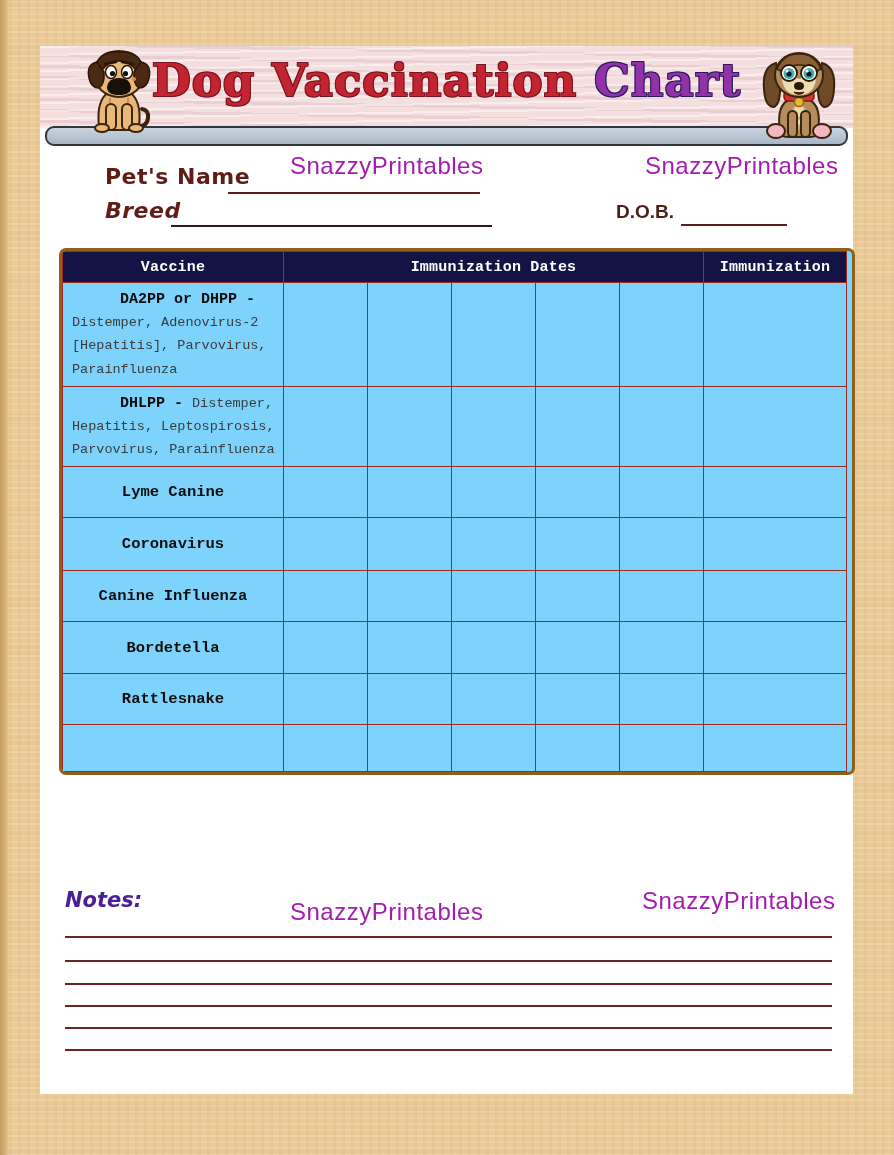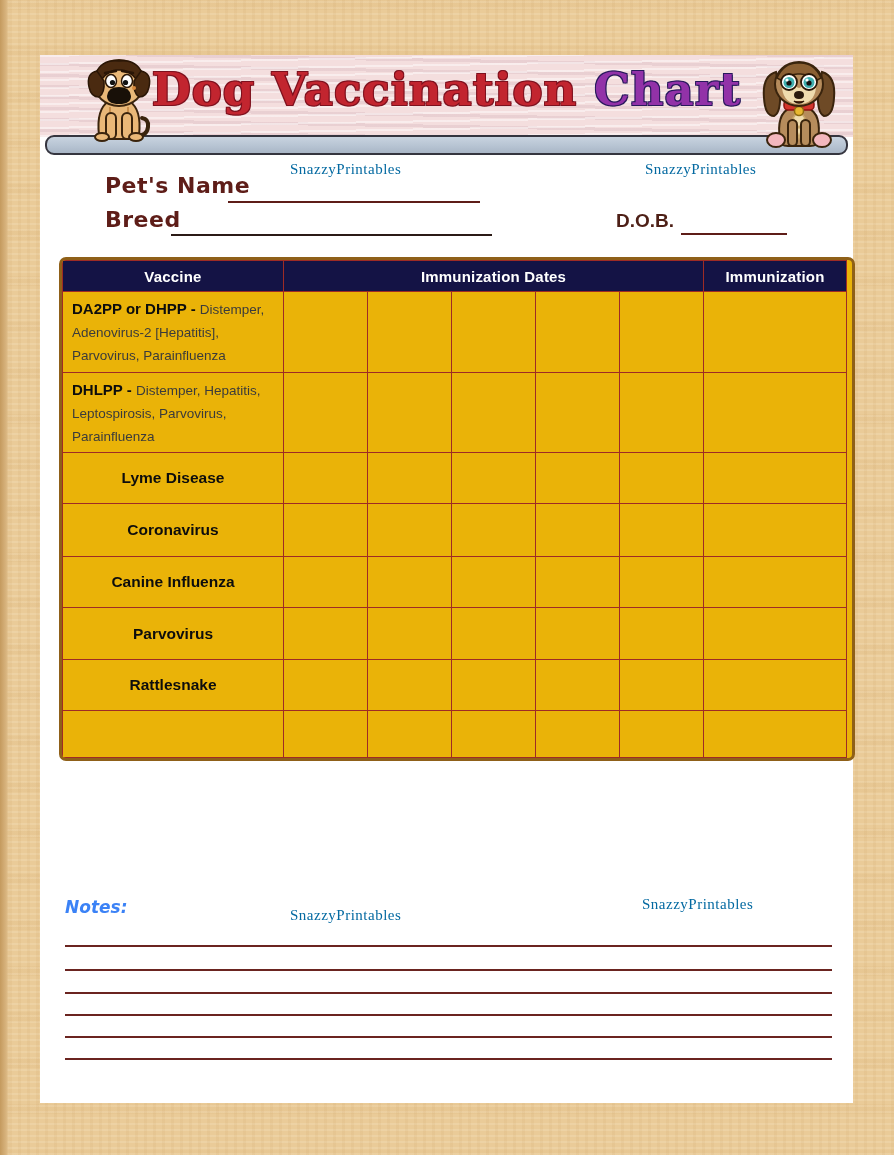--- a/index.html
+++ b/index.html
@@ -15,21 +15,21 @@
       repeating-linear-gradient(90deg, rgba(195,150,88,.10) 0 3px, rgba(255,255,255,0) 3px 9px),
       repeating-linear-gradient(0deg, rgba(255,246,226,.16) 0 2px, rgba(255,255,255,0) 2px 6px),
       repeating-linear-gradient(180deg, rgba(190,140,70,.06) 0 10px, rgba(255,255,255,0) 10px 46px),
       #EACB98;
   }
   .bg-left-strip{
     position:absolute;left:0;top:0;width:9px;height:1155px;
     background:linear-gradient(90deg,#C49A5E,#D9B57F 70%,rgba(217,181,127,0));
   }
   .page{
-    position:absolute;left:40px;top:55px;width:813px;height:1048px;
+    position:absolute;left:40px;top:46px;width:813px;height:1048px;
     background:#ffffff;
   }
   
   .banner{
     position:absolute;left:0;top:0;width:813px;height:82px;
     background:
       repeating-linear-gradient(179deg, rgba(255,255,255,.45) 0 2px, rgba(255,255,255,0) 2px 8px),
       repeating-linear-gradient(181deg, rgba(213,181,188,.35) 0 3px, rgba(255,255,255,0) 3px 11px),
       #F4DEDE;
   }
@@ -60,46 +60,46 @@
     font-family:"DejaVu Sans","Liberation Sans",sans-serif;letter-spacing:.5px;
   }
   .dob-label{
     position:absolute;color:#4D1F16;font-weight:bold;font-size:19px;
     font-family:"Liberation Sans",sans-serif;
   }
   .fill-line{position:absolute;border-bottom:2px solid #5E1D18;height:0;}
   .fill-line.dark{border-bottom-color:#2B1A16;}
   
   .watermark{
-    position:absolute;color:#0369a1;font-size:15px;letter-spacing:.5px;
-    font-family:Liberation Serif, serif;pointer-events:none;white-space:nowrap;
+    position:absolute;color:#a21caf;font-size:24px;letter-spacing:.5px;
+    font-family:Liberation Sans, sans-serif;pointer-events:none;white-space:nowrap;
   }
   
   .vax-wrap{
     position:absolute;left:19px;top:202px;width:790px;
-    border:3px solid #8F6018;border-radius:7px;overflow:hidden;background:#eab308;
+    border:3px solid #8F6018;border-radius:7px;overflow:hidden;background:#7dd3fc;font-family:Liberation Mono, monospace;
   }
   table.vax{border-collapse:collapse;table-layout:fixed;width:784px;}
   .vax th,.vax td{border:1.5px solid #9E2B25;padding:0;vertical-align:middle;}
   .vax thead th{
     background:#141345;color:#ffffff;font-weight:bold;font-size:15px;
     height:30px;text-align:center;letter-spacing:.2px;
   }
   .vax td.vaccine-center{
     text-align:center;font-weight:bold;font-size:15.5px;color:#0d0d0d;
   }
   .vax td.vaccine-left{
     text-align:left;padding:5px 8px 5px 9px;line-height:1.45;
   }
-  .vname{font-weight:bold;font-size:15px;color:#0d0d0d;}
+  .vname{font-weight:bold;font-size:15px;color:#0d0d0d;margin-left:48px;}
   .vdesc{font-size:13.5px;color:#3B3B3B;}
   
   .notes-label{
-    position:absolute;color:#3b82f6;font-weight:bold;font-style:italic;
-    font-size:17px;font-family:"DejaVu Sans","Liberation Sans",sans-serif;
+    position:absolute;color:#4c1d95;font-weight:bold;font-style:italic;
+    font-size:21px;font-family:"DejaVu Sans","Liberation Sans",sans-serif;
   }
   .note-line{position:absolute;border-bottom:2px solid #6B2420;height:0;}
 </style>
 </head>
 <body>
 
 <div class="bg-texture"></div>
 <div class="bg-left-strip"></div>
 
 <div class="page">
@@ -151,21 +151,21 @@
     <circle cx="43" cy="25" r="2.6" fill="#111"></circle>
     <circle cx="63" cy="25" r="2.6" fill="#111"></circle>
     <circle cx="41" cy="22" r="1.6" fill="#fff"></circle>
     <circle cx="61" cy="22" r="1.6" fill="#fff"></circle>
     <path d="M53 33 Q58 33 58 37 Q58 41 53 41 Q48 41 48 37 Q48 33 53 33 Z" fill="#2A1A0C"></path>
     <path d="M48 43 Q53 47 58 43" fill="#5A3018" stroke="#2A1606" stroke-width="1.5"></path>
   </svg>
 
   <div class="pet-label" style="left:65px;top:118px;">Pet's Name</div>
   <div class="fill-line" style="left:188px;top:146px;width:252px;"></div>
-  <div class="pet-label" style="left:65px;top:152px;">Breed</div>
+  <div class="pet-label" style="left:65px;top:152px;font-style:italic;">Breed</div>
   <div class="fill-line dark" style="left:131px;top:179px;width:321px;"></div>
   <div class="dob-label" style="left:576px;top:155px;">D.O.B.</div>
   <div class="fill-line" style="left:641px;top:178px;width:106px;"></div>
 
   <span class="watermark" style="left:250px;top:106px;">SnazzyPrintables</span>
   <span class="watermark" style="left:605px;top:106px;">SnazzyPrintables</span>
   <span class="watermark" style="left:251px;top:389px;">SnazzyPrintables</span>
   <span class="watermark" style="left:605px;top:389px;">SnazzyPrintables</span>
   <span class="watermark" style="left:251px;top:647px;">SnazzyPrintables</span>
   <span class="watermark" style="left:605px;top:647px;">SnazzyPrintables</span>
@@ -203,21 +203,21 @@
           <tr style="height: 70px;">
             <td class="vaccine-left"><span class="vname">DHLPP - </span><span class="vdesc">Distemper, Hepatitis, Leptospirosis, Parvovirus, Parainfluenza</span></td>
             <td></td>
             <td></td>
             <td></td>
             <td></td>
             <td></td>
             <td></td>
           </tr>
           <tr style="height: 51px;">
-            <td class="vaccine-center">Lyme Disease</td>
+            <td class="vaccine-center">Lyme Canine</td>
             <td></td>
             <td></td>
             <td></td>
             <td></td>
             <td></td>
             <td></td>
           </tr>
           <tr style="height: 53px;">
             <td class="vaccine-center">Coronavirus</td>
             <td></td>
@@ -230,21 +230,21 @@
           <tr style="height: 51px;">
             <td class="vaccine-center">Canine Influenza</td>
             <td></td>
             <td></td>
             <td></td>
             <td></td>
             <td></td>
             <td></td>
           </tr>
           <tr style="height: 52px;">
-            <td class="vaccine-center">Parvovirus</td>
+            <td class="vaccine-center">Bordetella</td>
             <td></td>
             <td></td>
             <td></td>
             <td></td>
             <td></td>
             <td></td>
           </tr>
           <tr style="height: 51px; margin-left: 40px;">
             <td class="vaccine-center">Rattlesnake</td>
             <td></td>

